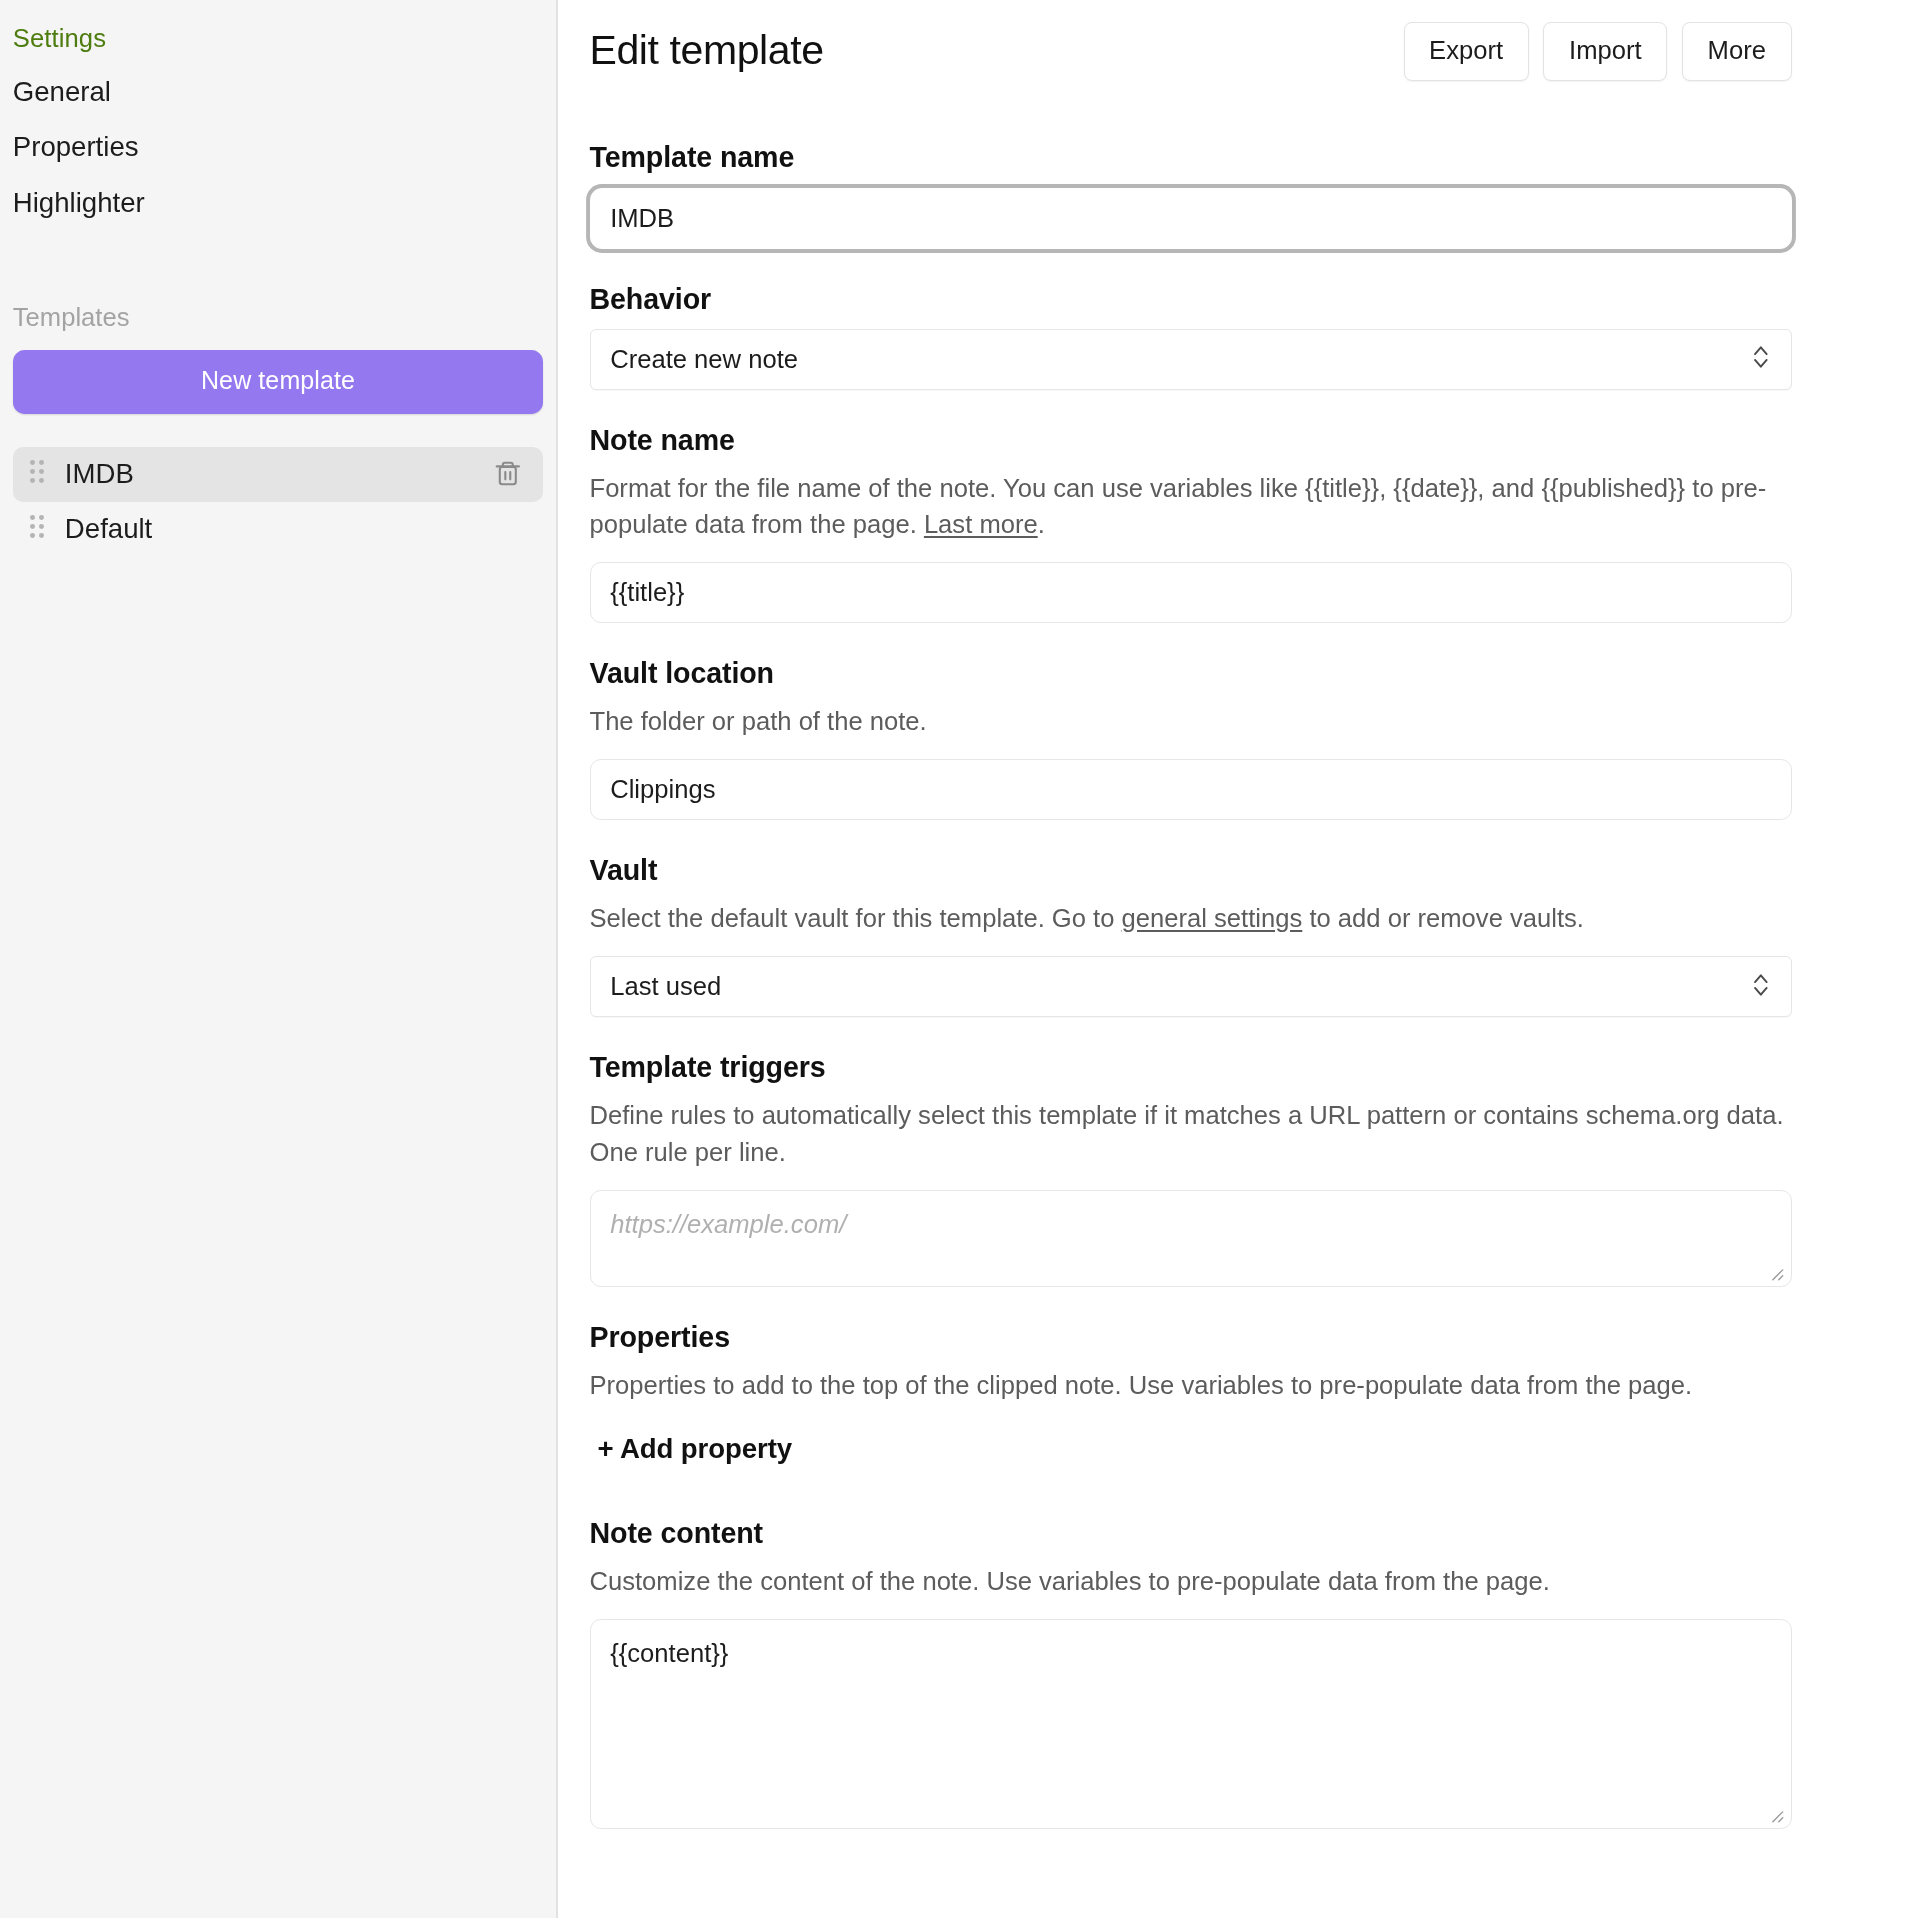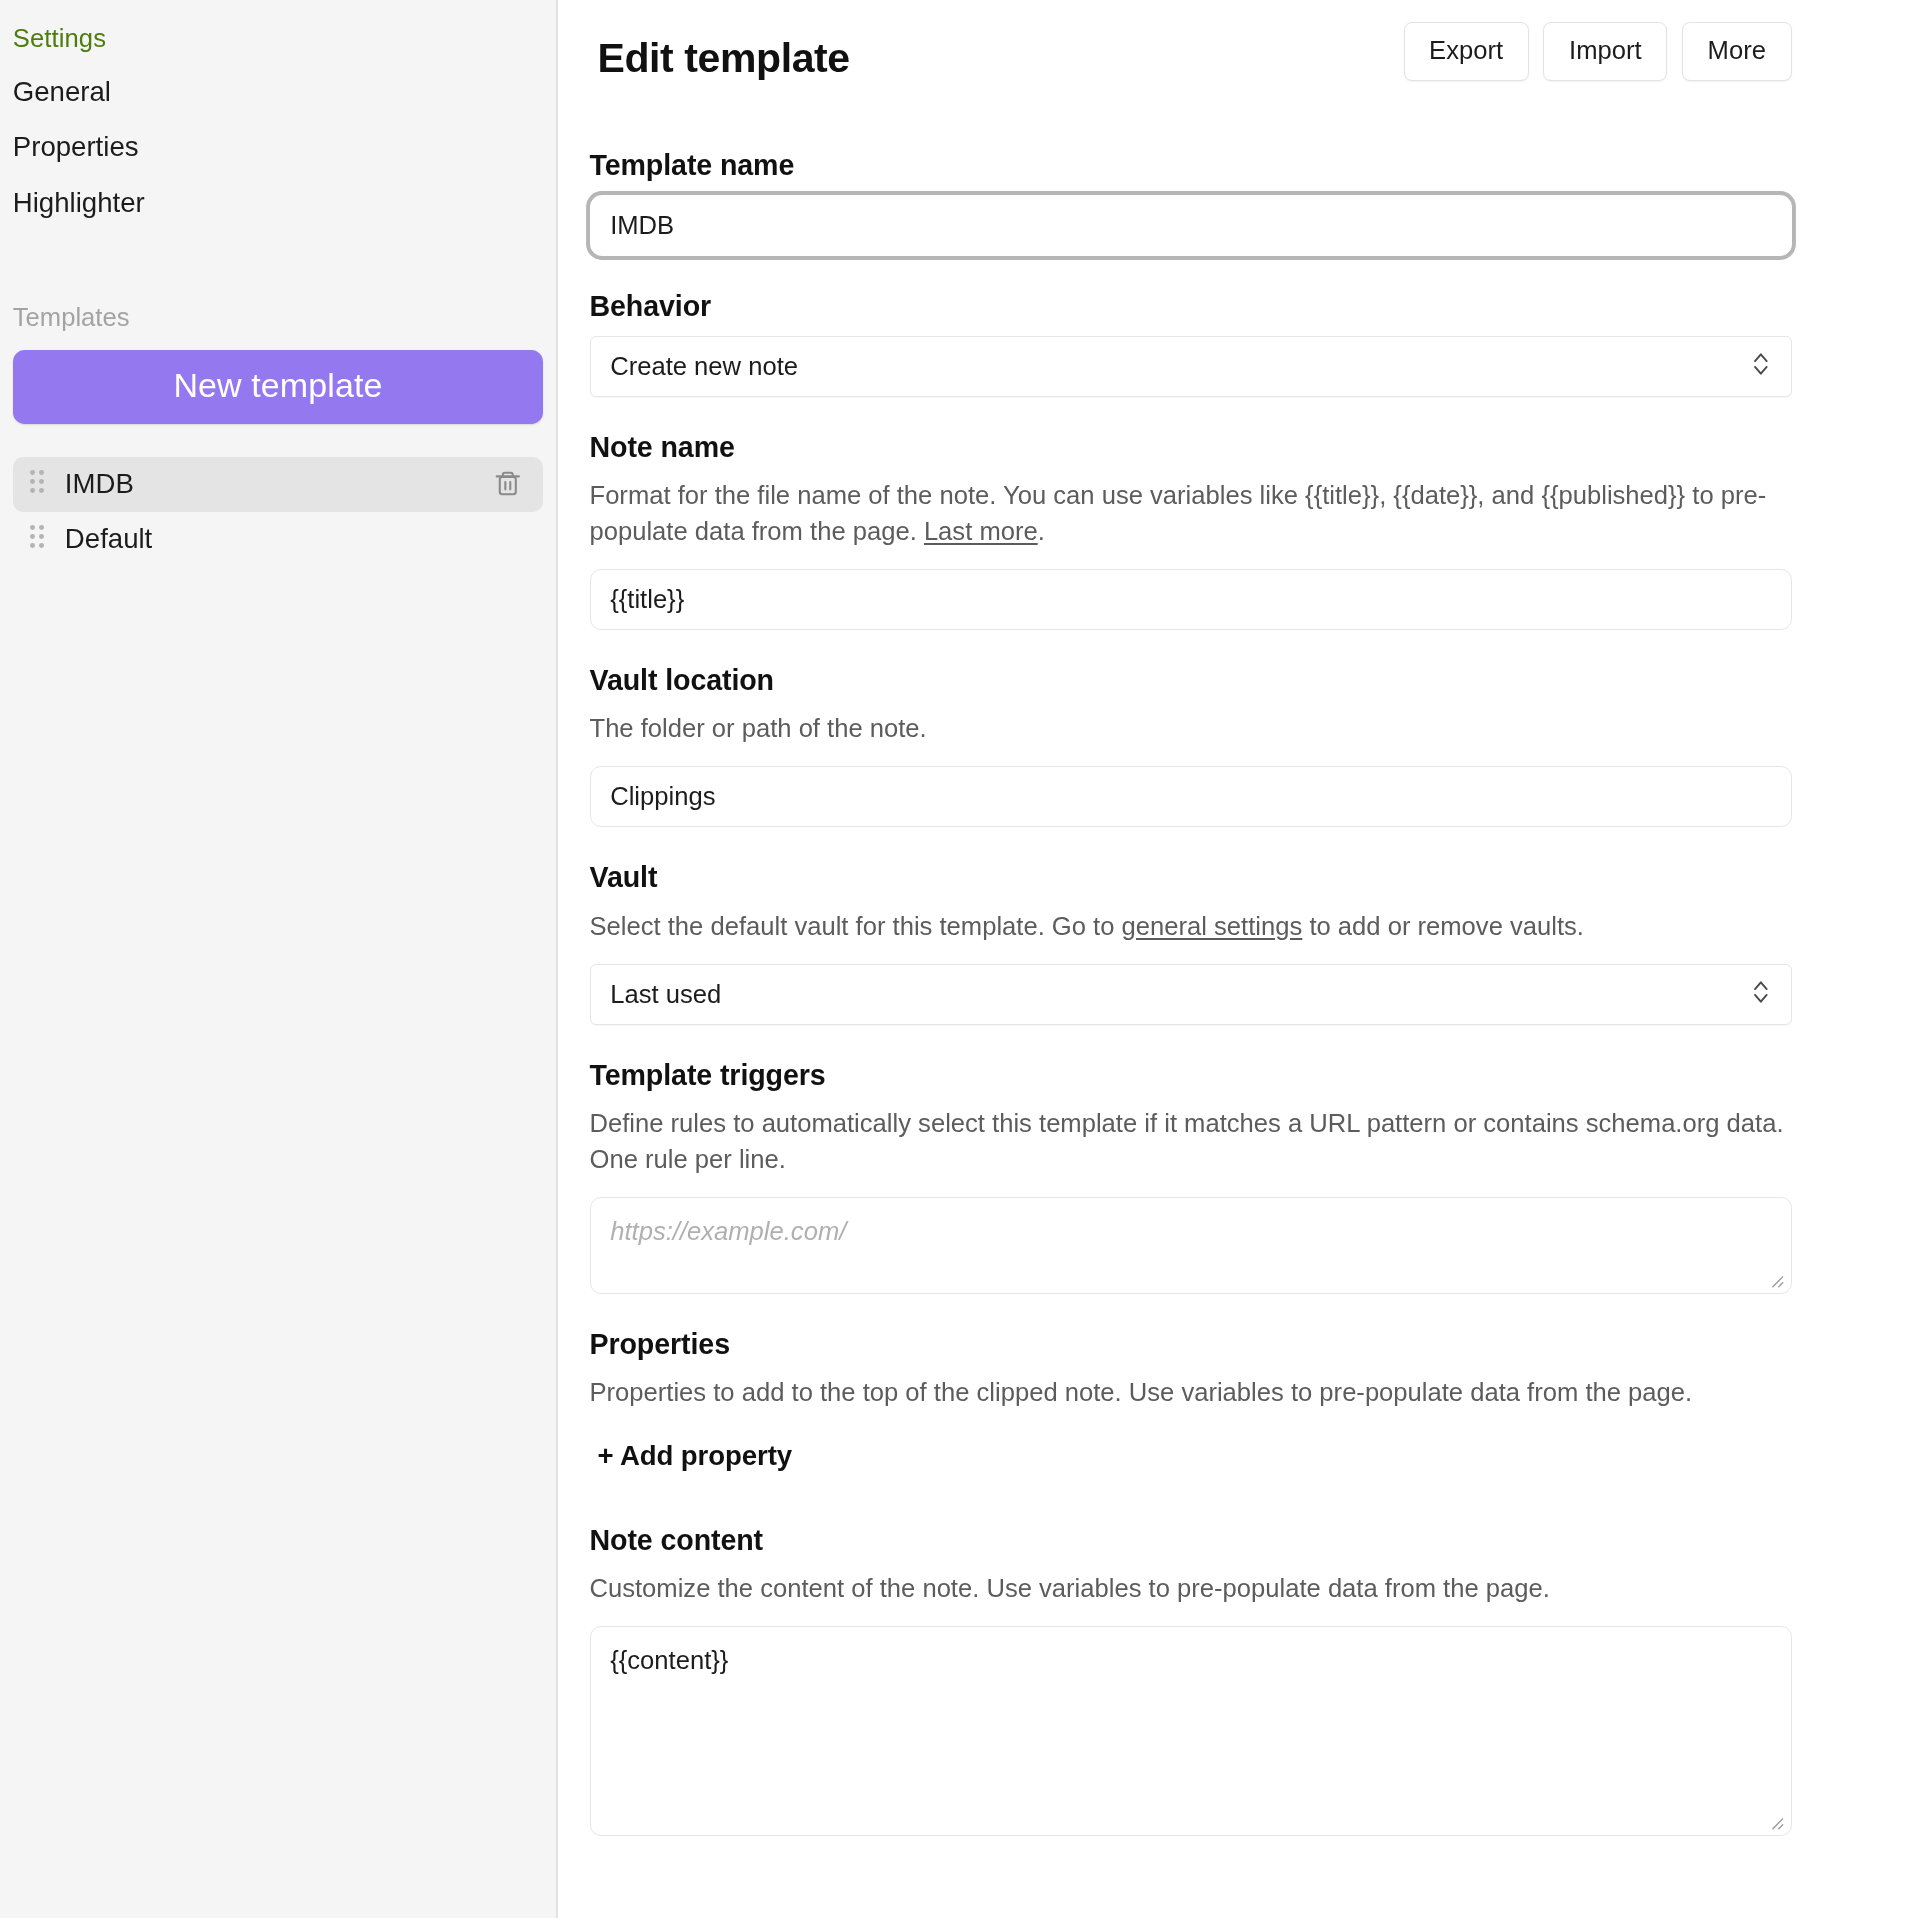--- a/index.html
+++ b/index.html
@@ -52,21 +52,21 @@
     color: #a3a3a3;
     margin: 73px 0 17.7px 0;
     font-weight: 400;
   }
   .new-template-btn {
     display: block;
     width: 100%;
     border: none;
     border-radius: 11.8px;
     color: #ffffff;
-    font-size: 34px;
+    font-size: 25px;
     font-family: "Liberation Sans", sans-serif;
     font-weight: 500;
     padding: 16.7px 0 18.7px 0;
     cursor: pointer;
     box-shadow: 0 1px 2px rgba(0,0,0,0.13);
     text-align: center;
     letter-spacing: 0.1px;
   }
   .tpl-list { margin-top: 32.5px; }
   .tpl-item {
@@ -119,22 +119,22 @@
   }
   .main-inner { max-width: 1202px; }
   .topbar {
     display: flex;
     align-items: flex-start;
     justify-content: space-between;
     margin-bottom: 59px;
   }
   .page-title {
     font-size: 41px;
-    font-weight: bold;
-    margin: 8px;
+    font-weight: normal;
+    margin: 0;
     color: #111111;
     letter-spacing: -0.4px;
     line-height: 1.1;
     padding-top: 5.9px;
   }
   .top-actions { display: flex; gap: 14.8px; }
   .btn {
     background: #ffffff;
     border: 1.5px solid #e3e3e3;
     border-radius: 8px;

